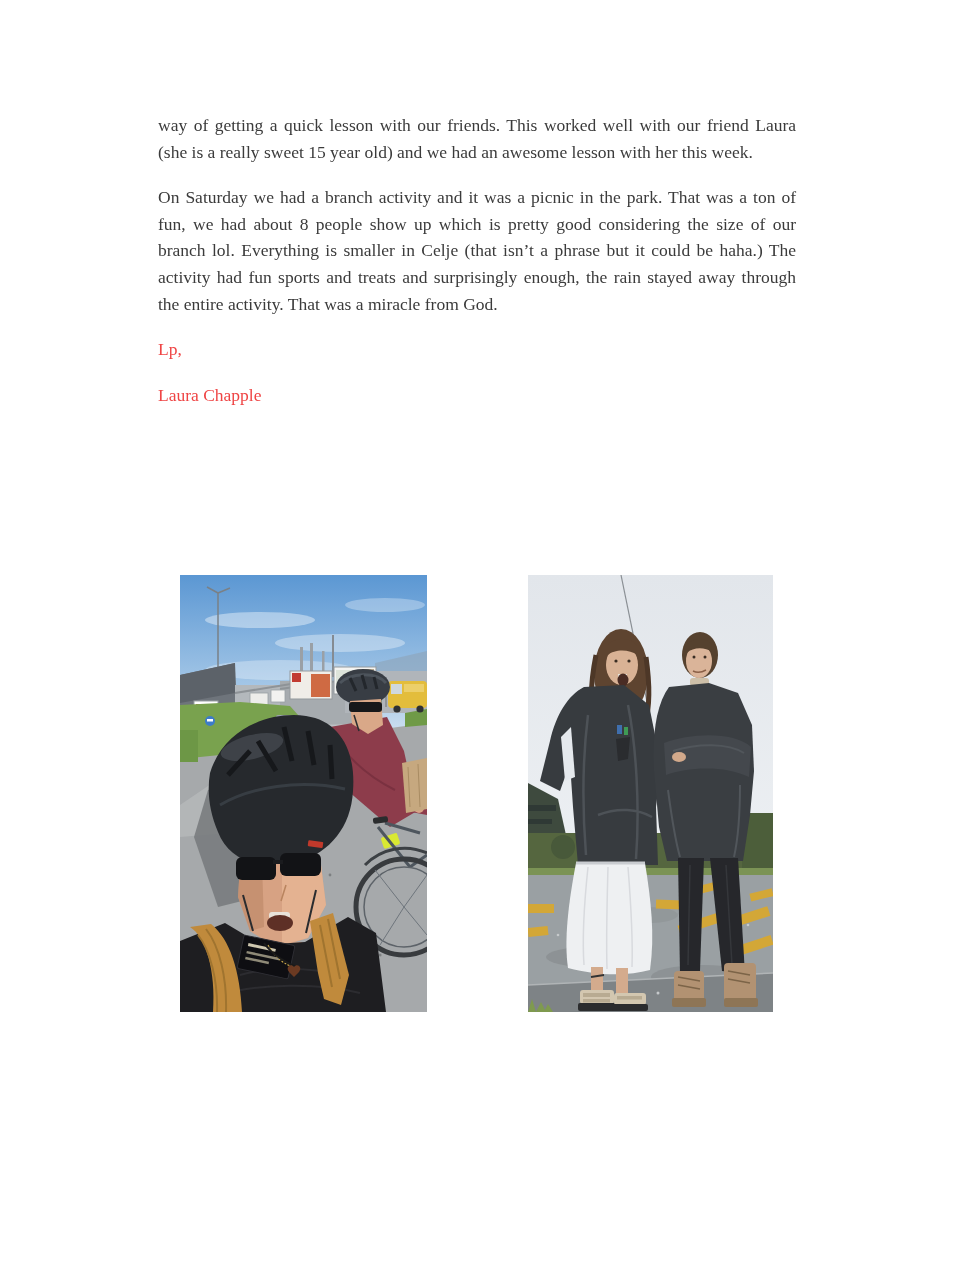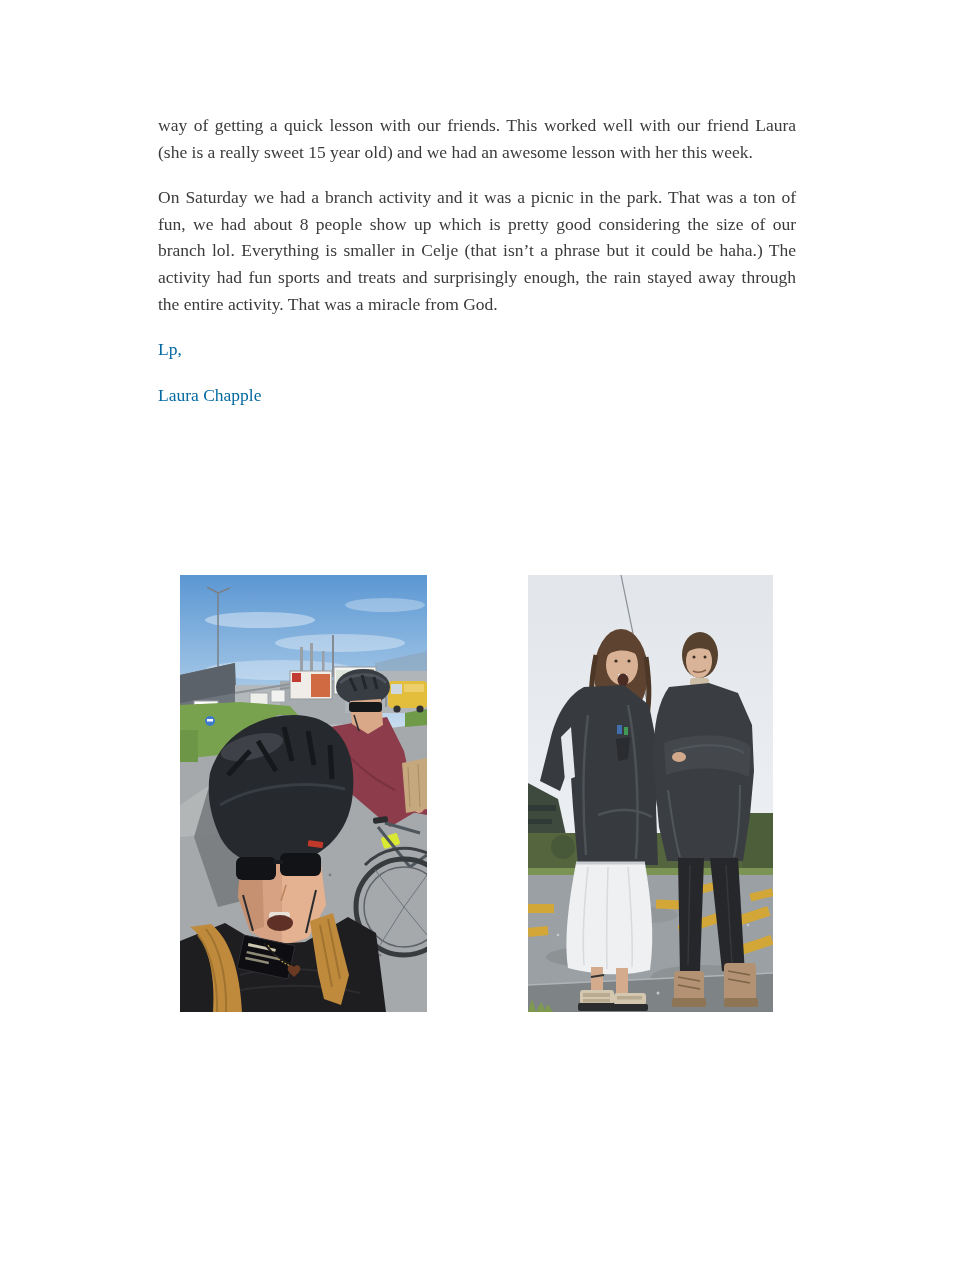--- a/index.html
+++ b/index.html
@@ -20,21 +20,21 @@
     line-height:26.6px;
     text-align:justify;
     margin:0 0 19px 0;
     color:#3b3b3b;
   }
   p.signoff, p.signature{
     font-size:17.5px;
     line-height:26.6px;
     text-align:left;
     margin:0 0 19px 0;
-    color:#0369a1;
+    color:#ef4444;
   }
   figure.photo{
     position:absolute;margin:0;padding:0;
   }
   figure.photo-left{left:180px;top:575px;width:247px;height:437px;}
   figure.photo-right{left:528px;top:575px;width:245px;height:437px;}
   figure.photo svg{display:block;width:100%;height:100%;}
   .page-number{
     position:absolute;
     left:0;top:1220px;width:954px;

